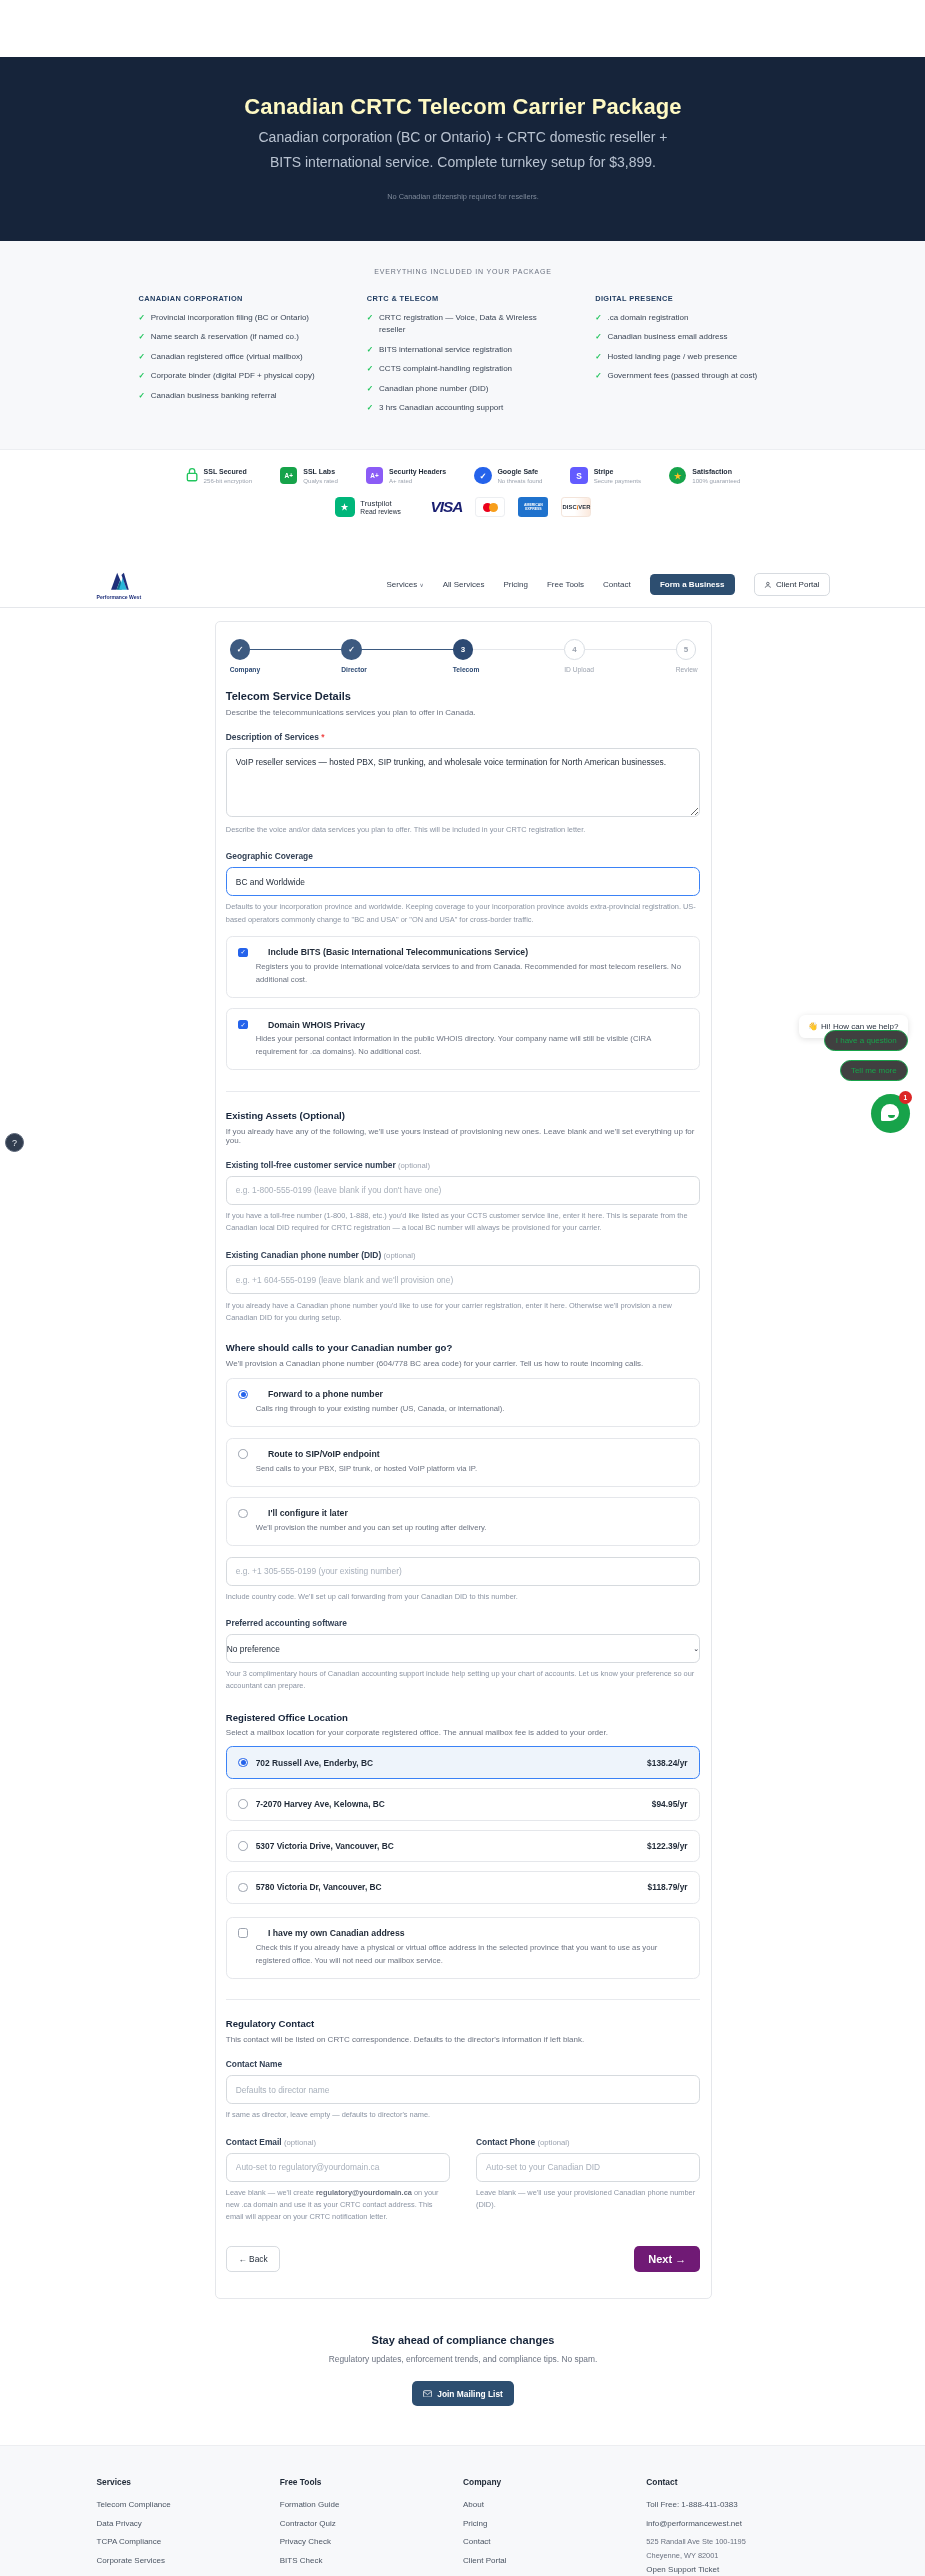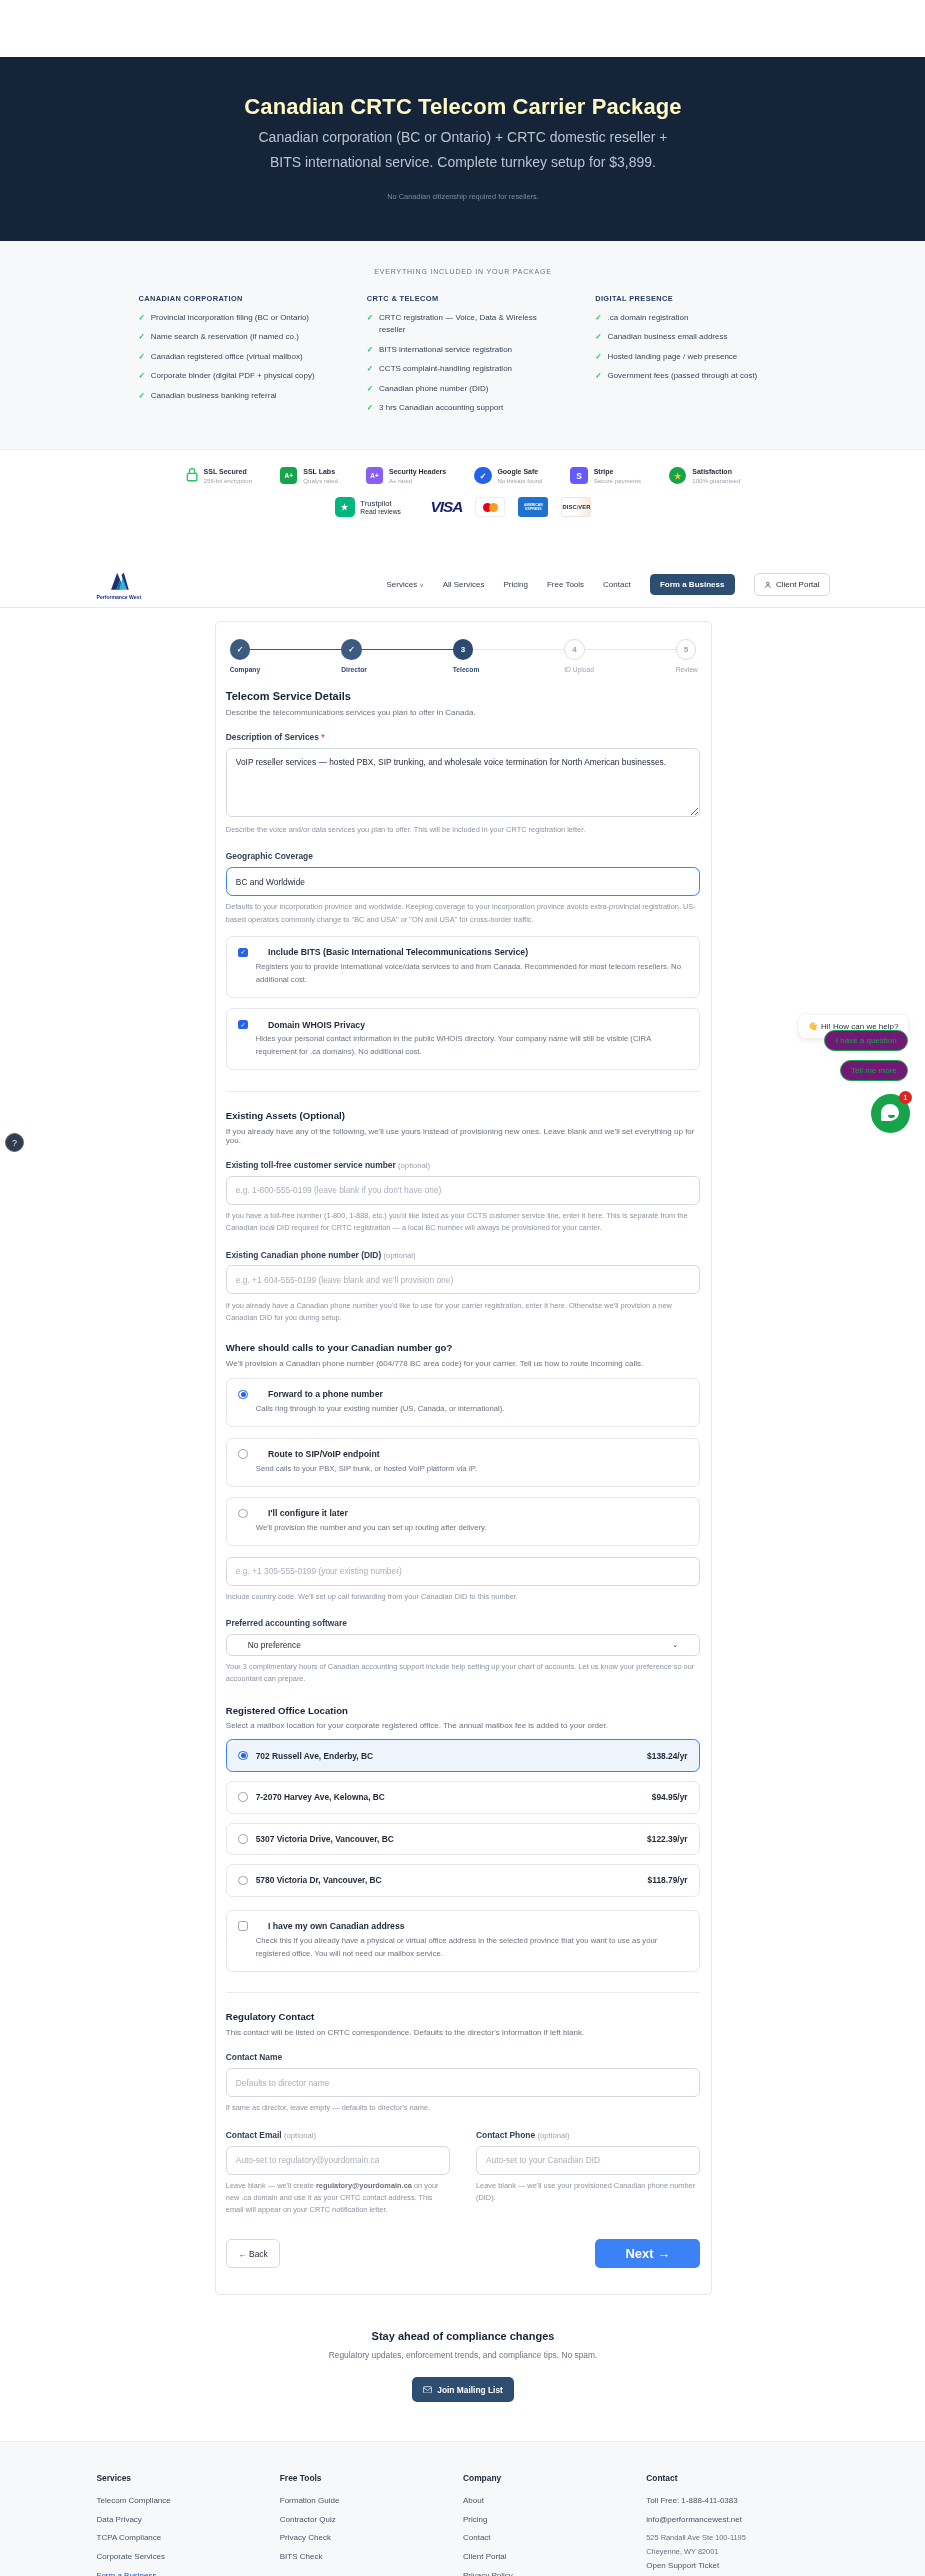--- a/index.html
+++ b/index.html
@@ -107,23 +107,23 @@
             border-radius: 6.4px; padding: 10.3px 11.6px; margin-top: 9px; cursor: pointer; }
   .office.sel { background: #eef4fb; border: 1px solid #3b82f6; }
   .office .ol { display: flex; align-items: center; gap: 7.7px; font-size: 8.4px; font-weight: bold; color: #1f2937; }
   .office .price { font-size: 8.4px; font-weight: bold; color: #1f2937; }
   .twocol { display: flex; gap: 26px; }
   .twocol > div { flex: 1; }
   .helpb { font-weight: bold; color: #6b7280; }
   .formbtns { display: flex; justify-content: space-between; margin-top: 23px; }
   .btn-back { background: #fff; border: 0.6px solid #d7dbe0; border-radius: 5.1px; padding: 7px 11.6px; font-size: 8.4px;
               color: #1f2937; font-family: inherit; cursor: pointer; }
-  .btn-next { background: #3b82f6; border: none; border-radius: 5.1px; padding: 7px 30px; font-size: 13px;
+  .btn-next { background: #701a75; border: none; border-radius: 5.1px; padding: 7px 14px; font-size: 11px;
               color: #fff; font-weight: bold; font-family: inherit; cursor: pointer; }
-  .selectbox { width: 100%; height: 22px; border: 0.6px solid #d6dade; border-radius: 5.8px; padding: 0 21px;
+  .selectbox { width: 100%; height: 29px; border: 0.6px solid #d6dade; border-radius: 5.8px; padding: 0 0;
                font-size: 8.4px; color: #1f2937; display: flex; align-items: center; justify-content: space-between; cursor: pointer; }
   .chev { font-size: 7px; color: #111827; }
 
   
   .mailing { text-align: center; padding: 35px 0 39px; }
   .mailing h2 { font-size: 11px; font-weight: bold; color: #16243a; }
   .mailing p { font-size: 8.4px; color: #6b7280; margin-top: 7.7px; }
   .btn-mail { margin-top: 16.7px; background: #2d4e70; border: none; border-radius: 5.1px; padding: 7.7px 11.6px;
               color: #fff; font-size: 8.4px; font-weight: bold; font-family: inherit; display: inline-flex; align-items: center; gap: 5.1px; cursor: pointer; }
 
@@ -132,21 +132,21 @@
   .fcols { width: 733px; margin: 0 auto; display: flex; }
   .fcol { flex: 1; }
   .fcol h5 { font-size: 8.4px; color: #1f2937; margin-bottom: 13px; }
   .flink { display: block; font-size: 8px; color: #4b5563; margin-bottom: 9.6px; text-decoration: none; cursor: pointer; }
   .flink.accent { color: #1d4ed8; }
   .flink.small { font-size: 7.4px; color: #6b7280; margin-bottom: 5.1px; }
 
   
   .chat-greet { position: absolute; top: 1015px; right: 18px; background: #fff; border-radius: 6.4px;
                 box-shadow: 0 1.3px 6.4px rgba(0,0,0,.12); padding: 7px 9.6px; font-size: 8px; color: #1f2937; }
-  .chat-pill { position: absolute; right: 18px; background: #701a75; border: 0.6px solid #17a34a; color: #17a34a;
+  .chat-pill { position: absolute; right: 18px; background: #404040; border: 0.6px solid #17a34a; color: #17a34a;
                border-radius: 11px; padding: 5.1px 10.3px; font-size: 8px; font-family: inherit; cursor: pointer; }
   .chat-fab { position: absolute; top: 1094px; right: 16px; width: 39px; height: 39px; border-radius: 50%;
               background: #17a34a; cursor: pointer; }
   .fab-bubble { position: absolute; left: 9.6px; top: 10.3px; width: 18px; height: 16.7px; background: #fff; border-radius: 50% 50% 50% 8%; }
   .fab-mouth { position: absolute; left: 17.4px; top: 20.6px; width: 6.4px; height: 3.2px; background: #17a34a; border-radius: 0 0 5.1px 5.1px; }
   .fab-badge { position: absolute; top: -2.6px; right: -1.9px; width: 13px; height: 13px; border-radius: 50%;
                background: #dc2626; color: #fff; font-size: 6.7px; font-weight: bold; display: flex; align-items: center; justify-content: center; }
   .help-fab { position: absolute; top: 1133px; left: 5.1px; width: 19px; height: 19px; border-radius: 50%;
               background: #313d4f; color: #e7ebf0; font-size: 9px; display: flex; align-items: center; justify-content: center;
               border: 1.3px solid #5b6678; cursor: pointer; }

